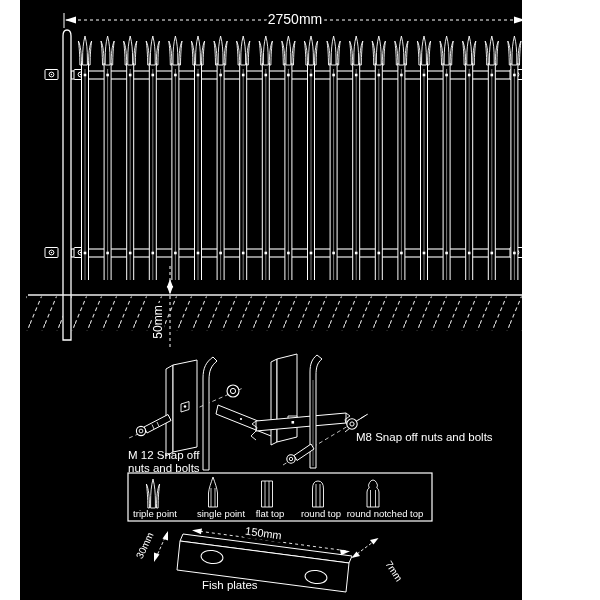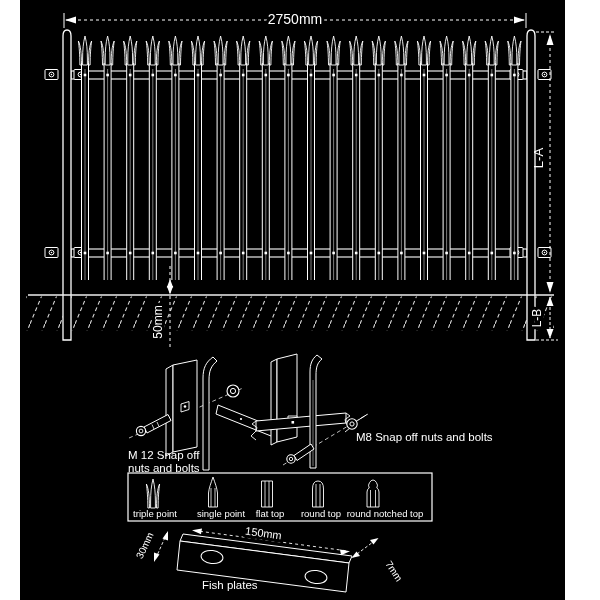--- a/index.html
+++ b/index.html
@@ -1,16 +1,16 @@
 <!DOCTYPE html>
 <html><head>
 <meta charset="utf-8">
 <style>
   html,body{margin:0;padding:0;background:#ffffff;}
-  .page{position:relative;width:600px;height:600px;background:#ffffff;overflow:hidden;
+  .page{position:relative;width:522px;height:600px;background:#ffffff;overflow:hidden;
         font-family:"Liberation Sans", sans-serif;}
   svg{display:block;}
   text{fill:#ffffff;font-family:"Liberation Sans", sans-serif;}
   .halo{paint-order:stroke;stroke:#000000;stroke-width:6px;stroke-linejoin:round;}
 </style>
 </head>
 <body>
 
 <div class="page">
 <svg width="600" height="600" viewBox="0 0 600 600">

